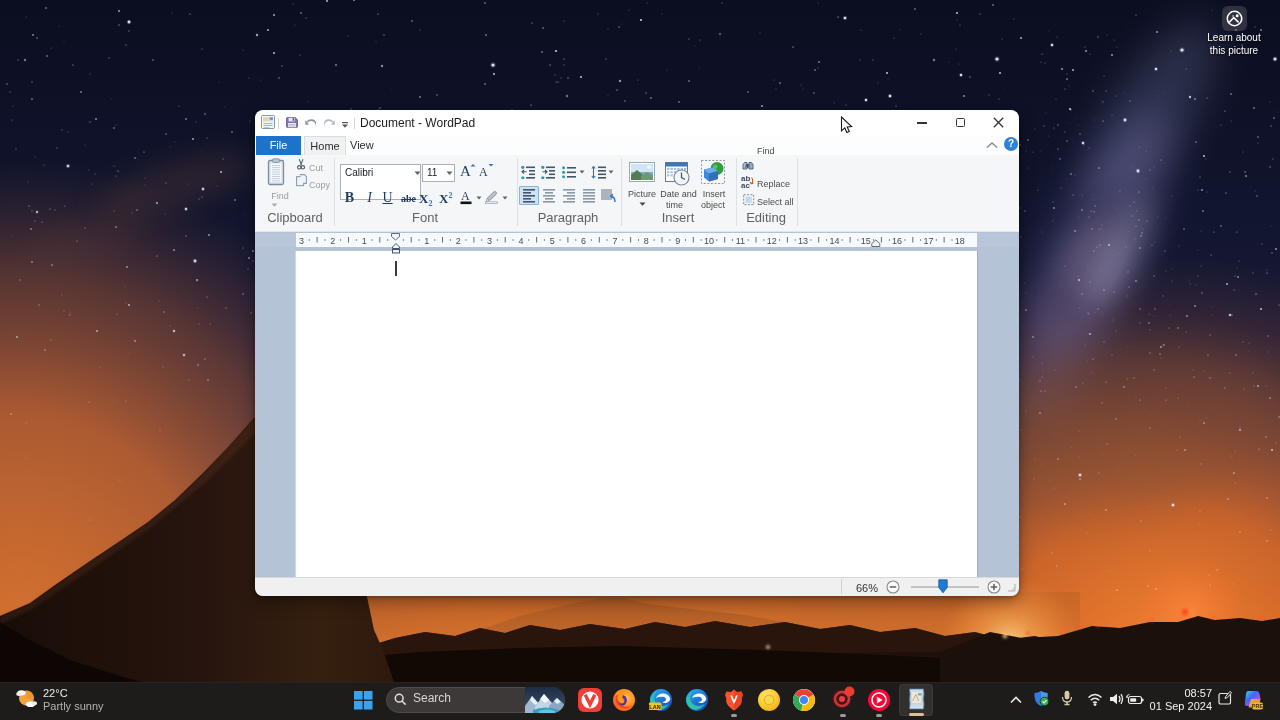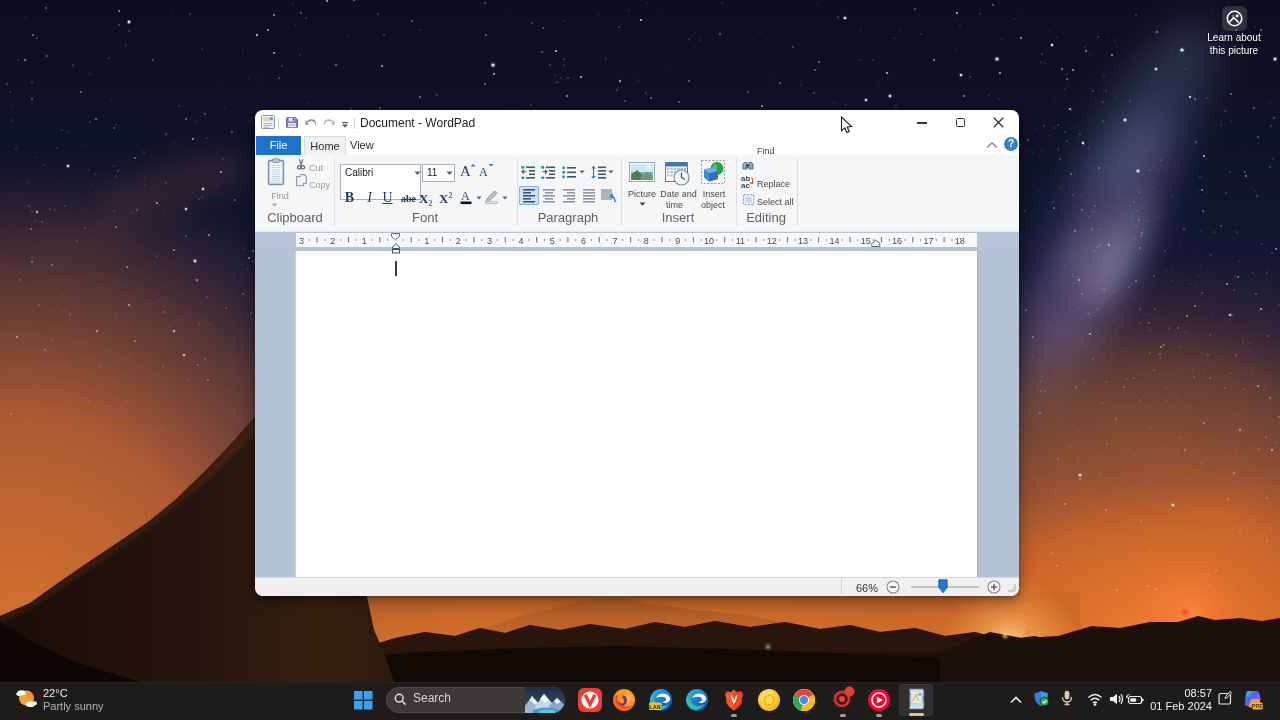--- a/index.html
+++ b/index.html
@@ -1488,21 +1488,21 @@
 <path d="M 12 2.2 Q 15 7 12 11.8" fill="none" stroke="#ececec" stroke-width="1.3"></path>
     </svg>
 <svg class="abs" style="left:1126px;top:692px;z-index:6;" width="18" height="15" viewBox="0 0 18 15">
       <rect x="2.5" y="4.5" width="13" height="7" rx="2" fill="none" stroke="#ececec" stroke-width="1.2"></rect>
 <rect x="16" y="6.5" width="1.5" height="3" rx="0.7" fill="#ececec"></rect>
 <rect x="4.2" y="6.2" width="6" height="3.6" rx="0.8" fill="#ececec"></rect>
 <path d="M 3.5 2.5 Q 0.5 2.5 0.8 5.5 M 0.8 5.5 L 0 4.2 M 0.8 5.5 L 2 4.8" stroke="#ececec" stroke-width="1" fill="none"></path>
 </svg>
 <div class="clock" style="z-index:6">
       <div>08:57</div>
-      <div>01 Feb 2024</div>
+      <div>01 Sep 2024</div>
     </div>
 <svg class="abs" style="left:1218px;top:691px;z-index:6;" width="15" height="15" viewBox="0 0 15 15">
       <rect x="1" y="2.5" width="11.5" height="10.5" rx="1.6" fill="none" stroke="#e8e8e8" stroke-width="1.2"></rect>
 <path d="M 9 6.8 L 12.8 2.6 Q 13.8 1.4 12.8 0.8 Q 11.9 0.2 11.2 1.2 L 7.6 5.6 L 7 7.4 Z" fill="#1e1c1b" stroke="#e8e8e8" stroke-width="1"></path>
     </svg>
 <svg class="abs" style="left:1242px;top:689px;z-index:6;" width="22" height="22" viewBox="0 0 22 22">
       <defs>
         <linearGradient id="cpg" x1="0" y1="0" x2="1" y2="1">
           <stop offset="0" stop-color="#4ad2f5"></stop>
           <stop offset="0.4" stop-color="#3a6af2"></stop>

